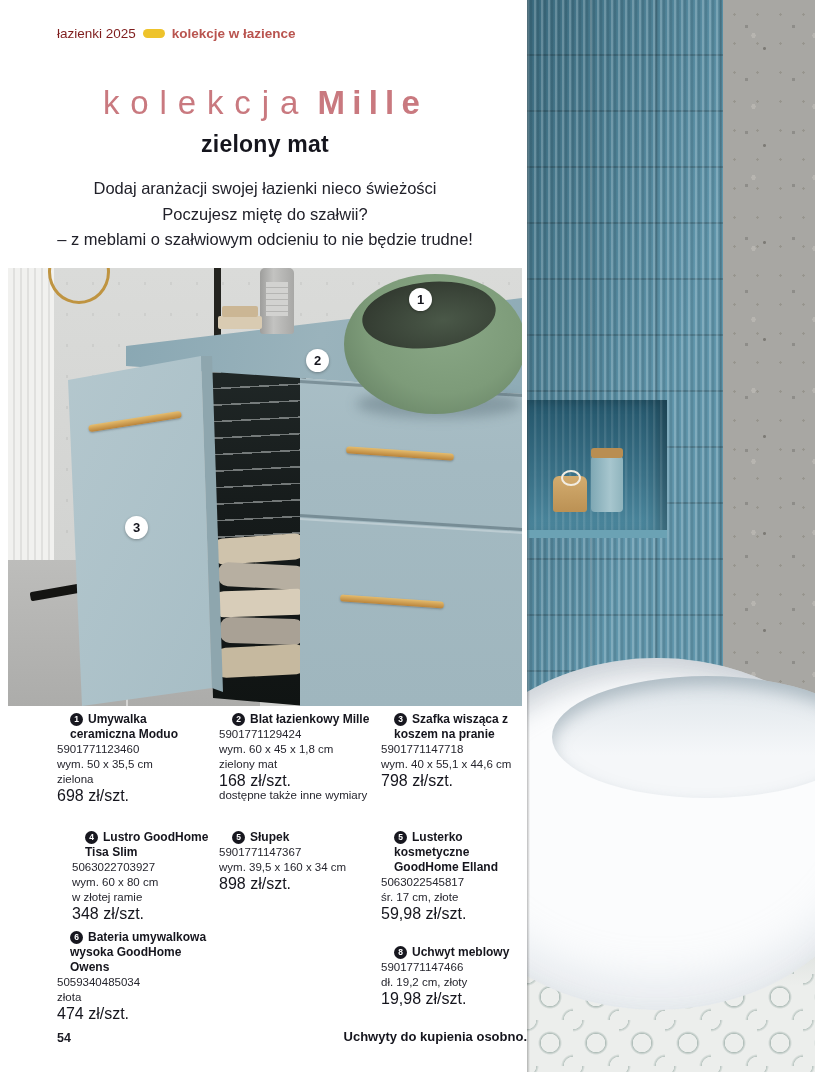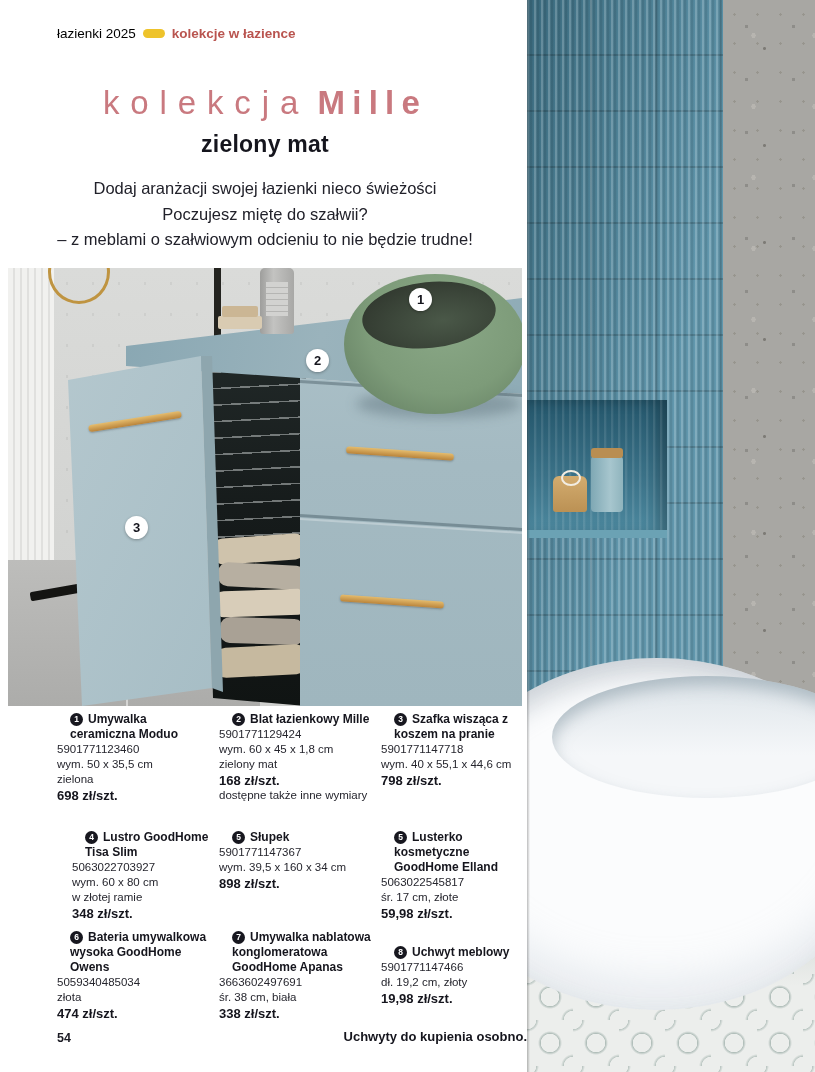--- a/index.html
+++ b/index.html
@@ -4,21 +4,21 @@
 <style>
   html,body{margin:0;padding:0;}
   body{
     width:815px;height:1072px;position:relative;overflow:hidden;
     background:#ffffff;
     font-family:"Liberation Sans", sans-serif;
     color:#1b1b23;
   }
   
   .breadcrumb{position:absolute;left:57px;top:26px;font-size:13.5px;display:flex;align-items:center;}
-  .crumb-left{color:#000000;font-weight:500;}
+  .crumb-left{color:#7f1d1d;font-weight:500;}
   .crumb-right{color:#b9544f;font-weight:700;}
   .crumb-pill{display:inline-block;width:22px;height:9px;border-radius:5px;background:#eec32b;margin:0 7px;}
   
   .title-block{position:absolute;left:0;top:84px;width:530px;text-align:center;}
   .title-line{font-size:33px;color:#c9797f;white-space:nowrap;}
   .title-regular{letter-spacing:.33em;font-weight:500;}
   .title-bold{letter-spacing:.22em;font-weight:700;margin-left:.25em;}
   .subtitle{margin-top:9px;font-size:23px;font-weight:700;color:#15151d;letter-spacing:.01em;}
   .intro{position:absolute;left:0;top:176px;width:530px;text-align:center;font-size:16.5px;line-height:1.55;color:#21212a;}
   
@@ -115,21 +115,21 @@
     box-shadow:inset 0 16px 26px rgba(150,162,172,.45),inset 0 -30px 40px rgba(190,200,210,.30);}
   .tub-inner{left:25px;top:676px;width:310px;height:122px;border-radius:50%;
     background:linear-gradient(180deg,#dde4e9,#f5f7f9 65%);
     box-shadow:inset 0 9px 16px rgba(125,145,158,.5);}
   
   #product-grid{position:absolute;left:57px;top:712px;width:473px;height:330px;}
   .product-cell{position:absolute;width:154px;font-size:11.5px;line-height:15px;color:#26262e;}
   .p-name{font-size:12px;font-weight:700;color:#15151d;margin-left:13px;}
   .p-badge{display:inline-flex;width:13px;height:13px;border-radius:50%;background:#17171f;color:#ffffff;
     font-size:8.5px;font-weight:700;align-items:center;justify-content:center;margin-right:5px;vertical-align:1px;}
-  .p-price{font-weight:700;color:#15151d;font-size:13px;margin-top:1px;}
+  .p-price{font-weight:400;color:#15151d;font-size:16px;margin-top:1px;}
   .p-note{white-space:nowrap;}
   
   .page-number{position:absolute;left:57px;top:1031px;font-size:12.5px;font-weight:700;color:#1b1b23;}
   .footnote{position:absolute;left:200px;top:1029px;width:327px;text-align:right;font-size:13px;font-weight:700;color:#15151d;}
 </style>
 </head>
 <body>
 
 <div class="breadcrumb">
   <span class="crumb-left">łazienki 2025</span>
@@ -246,26 +246,20 @@
       <div class="p-line">5063022545817</div>
       <div class="p-line">śr. 17 cm, złote</div>
       <div class="p-price">59,98 zł/szt.</div>
     </div>
     <div class="product-cell" style="left: 0px; top: 218px;">
       <div class="p-name"><span class="p-badge">6</span>Bateria umywalkowa wysoka GoodHome Owens</div>
       <div class="p-line">5059340485034</div>
       <div class="p-line">złota</div>
       <div class="p-price">474 zł/szt.</div>
     </div>
-    <div class="product-cell" style="left: 162px; top: 218px;">
-      <div class="p-name"><span class="p-badge">7</span>Umywalka nablatowa konglomeratowa GoodHome Apanas</div>
-      <div class="p-line">3663602497691</div>
-      <div class="p-line">śr. 38 cm, biała</div>
-      <div class="p-price">338 zł/szt.</div>
-    </div>
     <div class="product-cell" style="left: 324px; top: 233px;">
       <div class="p-name"><span class="p-badge">8</span>Uchwyt meblowy</div>
       <div class="p-line">5901771147466</div>
       <div class="p-line">dł. 19,2 cm, złoty</div>
       <div class="p-price">19,98 zł/szt.</div>
     </div>
   </div>
 
 <div class="page-number">54</div>
 <div class="footnote">Uchwyty do kupienia osobno.</div>

